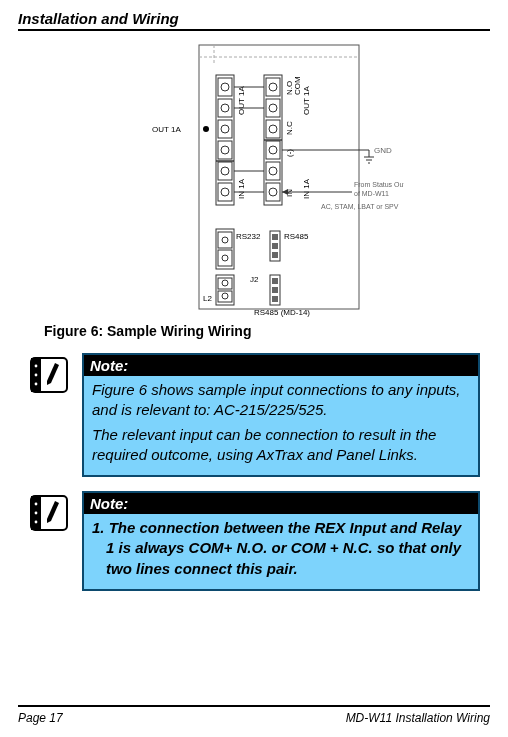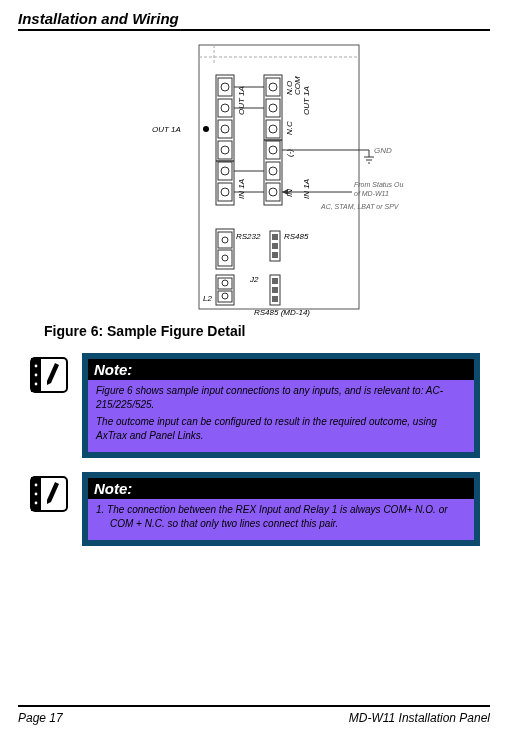--- a/index.html
+++ b/index.html
@@ -1,31 +1,31 @@
 <!DOCTYPE html>
 <html><head>
 <meta charset="utf-8">
 <style>
   * { box-sizing: border-box; margin: 0; padding: 0; }
   html, body { width: 508px; height: 737px; font-family: Arial, Helvetica, sans-serif; background: #fff; color: #000; }
   .page { width: 508px; height: 737px; padding: 10px 18px 12px 18px; position: relative; display: flex; flex-direction: column; }
   .section-header { font-size: 15px; font-weight: bold; font-style: italic; margin-bottom: 2px; }
   .hr { border: none; border-top: 2px solid #000; margin-bottom: 6px; }
-  .figure-wrap { display: flex; justify-content: center; font-style: italic; }
+  .figure-wrap { display: flex; justify-content: center; }
   .figure-img { width: 300px; height: 280px; }
   .figure-caption { font-size: 14px; font-weight: bold; margin-top: 6px; }
   .fig-label { display: inline-block; min-width: 72px; padding-left: 26px; }
   .note-block { display: flex; gap: 10px; margin-top: 14px; padding: 0 10px; }
   .note-icon { width: 44px; height: 44px; flex: 0 0 44px; }
-  .note-body { flex: 1; border: 6px solid #0c4a6e; background: #8b5cf6; }
+  .note-body { flex: 1; border: 2px solid #0c4a6e; background: #7dd3fc; }
   .note-title { background: #000; color: #fff; font-weight: bold; font-style: italic; font-size: 15px; padding: 2px 6px; }
-  .note-text { font-size: 10px; font-style: italic; padding: 4px 8px 6px 8px; line-height: 1.35; }
+  .note-text { font-size: 15px; font-style: italic; padding: 4px 8px 6px 8px; line-height: 1.35; }
   .note-text p { margin-bottom: 4px; }
   .note-text ol { list-style: none; padding-left: 0; }
-  .note-text li { margin-bottom: 4px; padding-left: 14px; text-indent: -14px; }
+  .note-text li { margin-bottom: 4px; padding-left: 14px; text-indent: -14px; font-weight: bold; }
   .footer { position: absolute; bottom: 12px; left: 18px; right: 18px; }
   .footer-hr { border: none; border-top: 2px solid #000; margin-bottom: 4px; }
   .footer-row { display: flex; justify-content: space-between; font-size: 12px; font-style: italic; }
 
   
   .svg-lbl { font-family: Arial, sans-serif; font-size: 8px; fill: #666; }
   .svg-lbl-dk { font-family: Arial, sans-serif; font-size: 8px; fill: #000; }
   .svg-lbl-sm { font-family: Arial, sans-serif; font-size: 7px; fill: #666; }
 </style>
 </head>
@@ -134,37 +134,37 @@
       <rect x="166" y="238" width="10" height="30" fill="#fff" stroke="#333"></rect>
       <rect x="168" y="241" width="6" height="6" fill="#666"></rect>
       <rect x="168" y="250" width="6" height="6" fill="#666"></rect>
       <rect x="168" y="259" width="6" height="6" fill="#666"></rect>
       <text class="svg-lbl-dk" x="150" y="278">RS485 (MD-14)</text>
     </svg>
   </div>
 
   <div class="figure-caption">
     <span class="fig-label">Figure 6:</span>
-    <span>Sample Figure Detail</span>
+    <span>Sample Wiring Wiring</span>
   </div>
 
   <div class="note-block">
     <svg class="note-icon" viewBox="0 0 44 44">
       <rect x="3" y="5" width="36" height="34" rx="4" fill="#fff" stroke="#000" stroke-width="2"></rect>
       <rect x="3" y="5" width="10" height="34" fill="#000"></rect>
       <circle cx="8" cy="13" r="1.4" fill="#fff"></circle>
         <circle cx="8" cy="22" r="1.4" fill="#fff"></circle>
         <circle cx="8" cy="31" r="1.4" fill="#fff"></circle>
       <polygon points="19,28 27,10 31,12 23,30 19,32" fill="#000"></polygon>
     </svg>
     <div class="note-body">
       <div class="note-title">Note:</div>
       <div class="note-text">
         <p>Figure 6 shows sample input connections to any inputs, and is relevant to: AC-215/225/525.</p>
-        <p>The outcome input can be configured to result in the required outcome, using AxTrax and Panel Links.</p>
+        <p>The relevant input can be connection to result in the required outcome, using AxTrax and Panel Links.</p>
       </div>
     </div>
   </div>
 
   <div class="note-block">
     <svg class="note-icon" viewBox="0 0 44 44">
       <rect x="3" y="5" width="36" height="34" rx="4" fill="#fff" stroke="#000" stroke-width="2"></rect>
       <rect x="3" y="5" width="10" height="34" fill="#000"></rect>
       <circle cx="8" cy="13" r="1.4" fill="#fff"></circle>
         <circle cx="8" cy="22" r="1.4" fill="#fff"></circle>
@@ -178,16 +178,16 @@
           <li>1. The connection between the REX Input and Relay 1 is always COM+ N.O. or COM + N.C. so that only two lines connect this pair.</li>
         </ol>
       </div>
     </div>
   </div>
 
   <div class="footer">
     <hr class="footer-hr">
     <div class="footer-row">
       <span>Page 17</span>
-      <span>MD-W11 Installation Panel</span>
+      <span>MD-W11 Installation Wiring</span>
     </div>
   </div>
 </div>
 
 </body></html>

